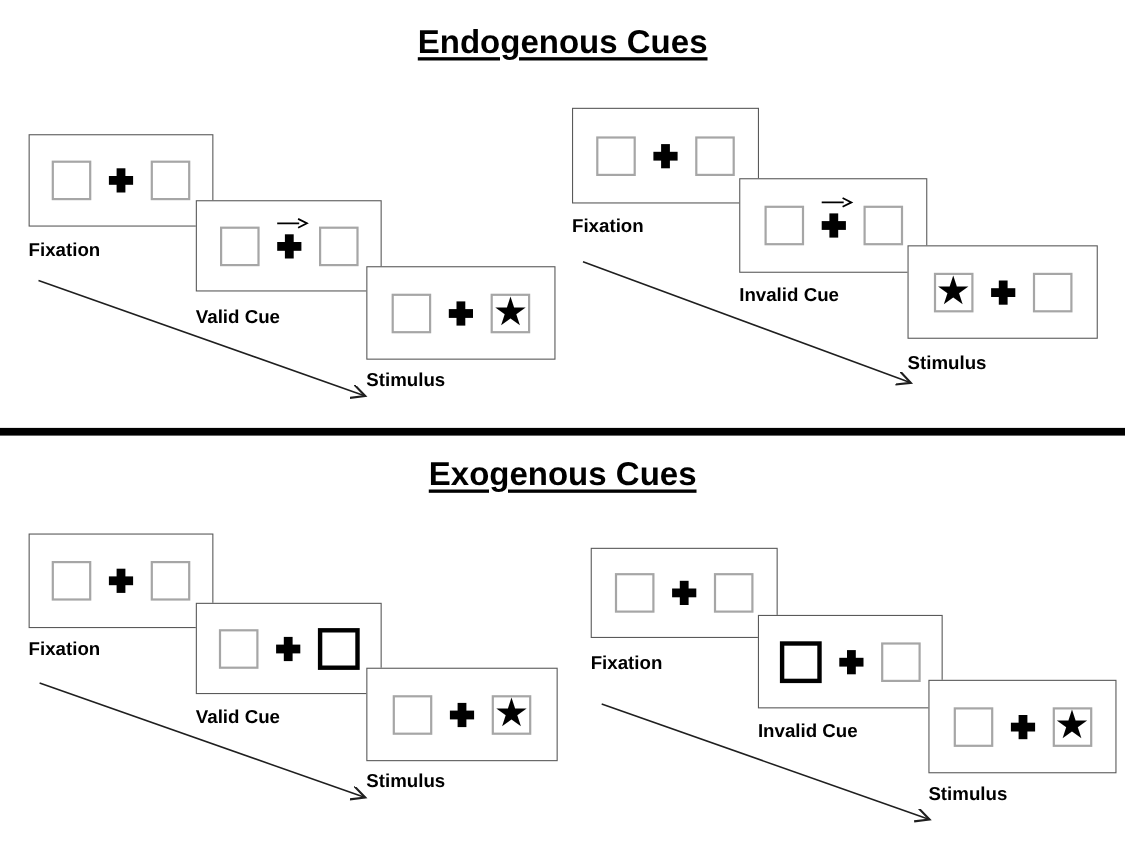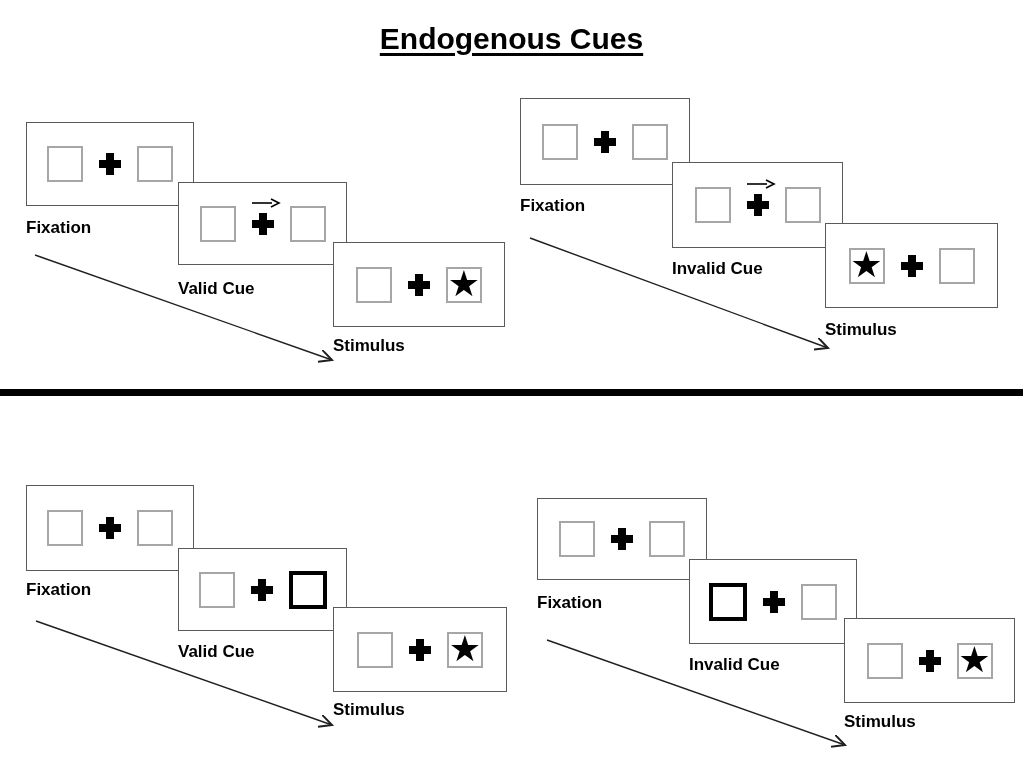--- a/index.html
+++ b/index.html
@@ -122,20 +122,21 @@
     <div class="sq"></div>
   </div>
   <div class="plabel" style="left:825px; top:320px; width:173px">Stimulus</div>
 
   <svg class="tarrow" style="left:525px; top:233px" width="312" height="122">
     <line x1="5" y1="5" x2="303" y2="115" stroke="#1f1f1f" stroke-width="1.4" marker-end="url(#ah)"></line>
   </svg>
 
   <div class="divider"></div>
 
+  <div class="title" style="top:415px"><span>Exogenous Cues</span></div>
 
   <div class="panel" style="left:26px; top:485px; width:168px; height:86px">
     <div class="sq"></div>
     <div class="plus-wrap">
         <div class="plus"></div>
       </div>
     <div class="sq"></div>
   </div>
   <div class="plabel" style="left:26px; top:580px; width:168px">Fixation</div>
 

